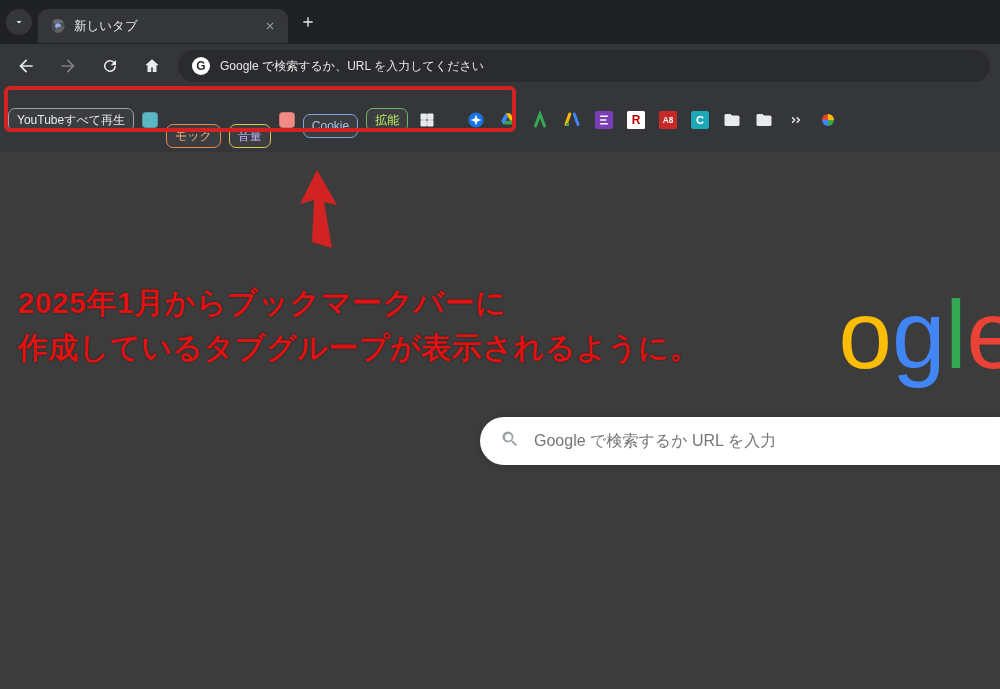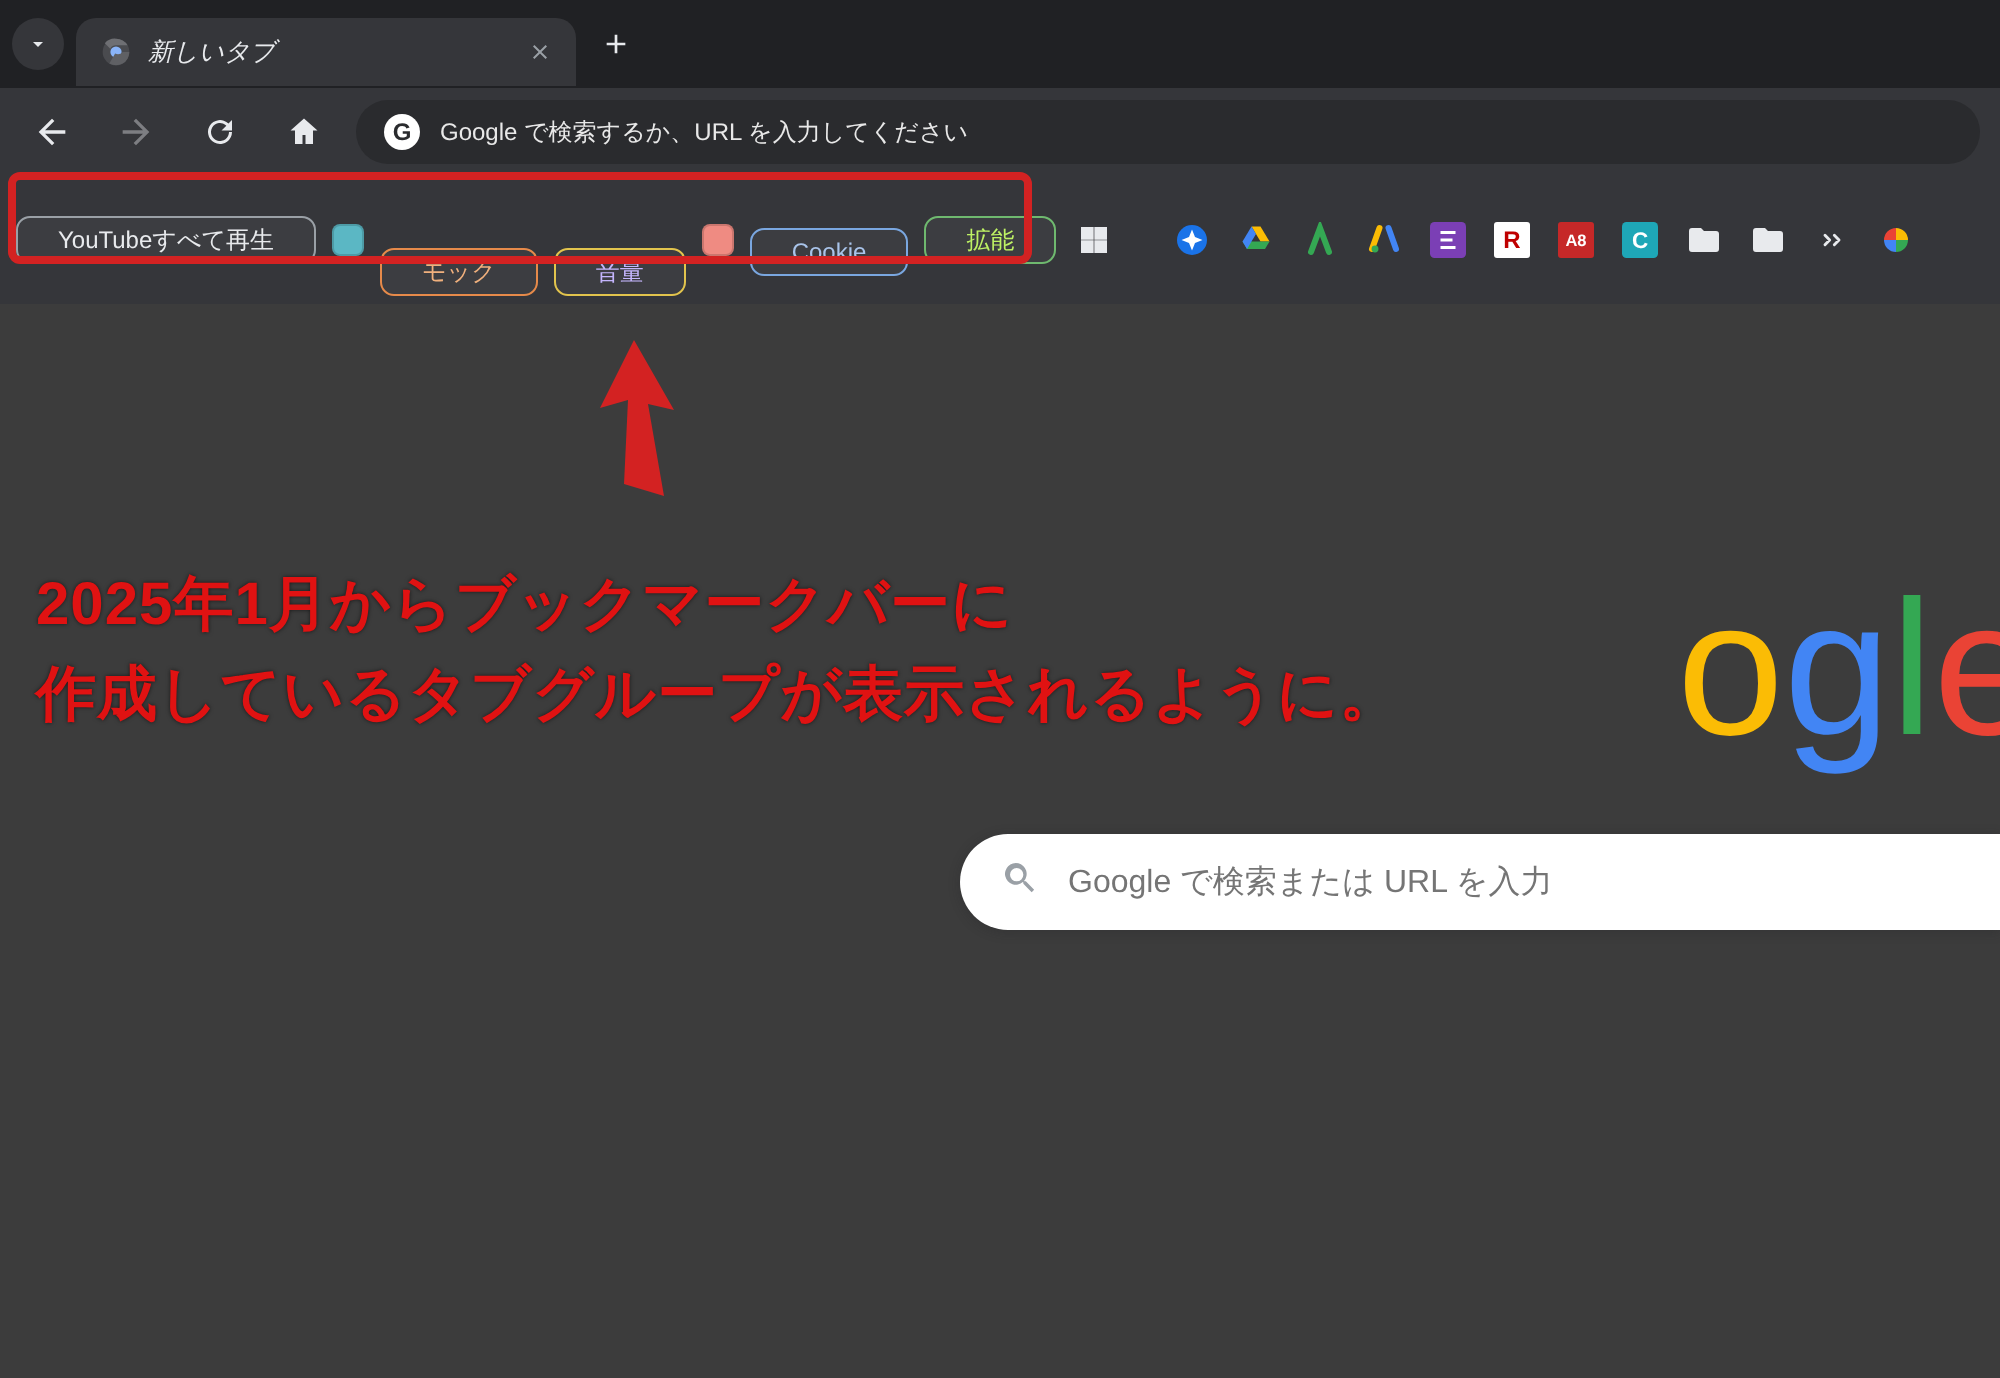--- a/index.html
+++ b/index.html
@@ -1,37 +1,37 @@
 <!DOCTYPE html>
 <html><head>
 <meta charset="utf-8">
 <style>
   * { box-sizing: border-box; margin: 0; padding: 0; font-family: "Segoe UI", "Meiryo", Arial, sans-serif; }
   html, body { width: 1000px; height: 689px; overflow: hidden; background: #3c3c3c; }
 
   
   .tab-strip { height: 44px; background: #202124; display: flex; align-items: center; padding: 0 6px; gap: 6px; }
   .tab-dropdown { width: 26px; height: 26px; border-radius: 50%; background: #35363a; display:flex;align-items:center;justify-content:center; color:#e8eaed; font-size:12px; cursor:pointer;}
-  .tab { height: 34px; background: #35363a; border-radius: 10px 10px 0 0; display: flex; align-items: center; padding: 0 10px 0 12px; gap: 8px; min-width: 250px; margin-top: 8px; font-style: italic; }
+  .tab { height: 34px; background: #35363a; border-radius: 10px 10px 0 0; display: flex; align-items: center; padding: 0 10px 0 12px; gap: 8px; min-width: 250px; margin-top: 8px; }
   .tab .favicon { width: 16px; height: 16px; display:flex;align-items:center;justify-content:center; }
   .tab .title { color: #e8eaed; font-size: 12.5px; flex: 1; white-space: nowrap; overflow:hidden; }
   .tab .close { width: 16px; height: 16px; color: #9aa0a6; display:flex;align-items:center;justify-content:center; cursor:pointer; }
   .new-tab { width: 28px; height: 28px; display:flex;align-items:center;justify-content:center; color:#e8eaed; font-size:18px; cursor:pointer;}
 
   
   .toolbar { height: 44px; background: #35363a; display:flex; align-items:center; padding: 0 10px; gap: 10px; }
   .nav-btn { width: 32px; height: 32px; border-radius: 50%; display:flex;align-items:center;justify-content:center;color:#9aa0a6;cursor:pointer;}
   .omnibox { flex: 1; height: 32px; background: #2a2b2e; border-radius: 16px; display:flex; align-items:center; padding: 0 14px; gap: 10px; }
   .omni-icon { width: 18px; height: 18px; border-radius: 50%; background:#fff; color:#2a2b2e; display:flex;align-items:center;justify-content:center; font-weight:700; font-size:12px;}
   .omni-text { color: #e8e8e8; font-size: 12px; }
 
   
   .bookmarks-bar { min-height: 42px; background: #35363a; display:flex; align-items:center; padding: 4px 8px; gap: 8px; position: relative; flex-wrap: nowrap; }
   .highlight-box { position:absolute; left:4px; top:-2px; height: 46px; border: 4px solid #d32222; border-radius: 6px; pointer-events:none;}
-  .tab-group-pill { display:flex; align-items:center; gap:6px; padding: 2px 20px; border: 1.5px solid; border-radius: 7px; font-size: 12px; color: inherit; cursor:pointer; background: rgba(255,255,255,0.04); height:24px;justify-content:flex-end;}
+  .tab-group-pill { display:flex; align-items:center; gap:6px; padding: 2px 8px; border: 1.5px solid; border-radius: 7px; font-size: 12px; color: inherit; cursor:pointer; background: rgba(255,255,255,0.04); height:24px;justify-content:flex-end;}
   .tab-group-dot { width: 16px; height: 16px; border-radius: 4px; cursor:pointer; border:1.5px solid rgba(0,0,0,0.15);}
   .grid-icon { width:22px;height:22px; display:flex;align-items:center;justify-content:center;color:#e8eaed;cursor:pointer;}
   .bm-icons { display:flex; align-items:center; gap:12px; margin-left: 20px; }
   .bm-icon { width: 20px; height: 20px; display:flex;align-items:center;justify-content:center; cursor:pointer; }
 
   
   .content { position: relative; height: calc(689px - 44px - 44px - 42px); background: #3c3c3c; }
   .arrow { position:absolute; left: 292px; top: 18px; pointer-events:none;}
   .annotation { position:absolute; left: 18px; top: 128px; color: #e01212; font-weight: 700; font-size: 30px; line-height: 1.5; letter-spacing: 0.5px; text-shadow: 0 0 2px rgba(0,0,0,0.6); }
 
@@ -220,15 +220,15 @@
     <span class="google-letter" style="color:#34A853">l</span>
     <span class="google-letter" style="color:#EA4335">e</span>
   </div>
 
   <div class="search-pill">
     <span class="mag">
       <svg width="20" height="20" viewBox="0 0 24 24">
           <path fill="currentColor" d="M15.5 14h-.79l-.28-.27a6.5 6.5 0 1 0-.7.7l.27.28v.79l5 4.99L20.49 19l-4.99-5zM10 14a4 4 0 1 1 0-8 4 4 0 0 1 0 8z"></path>
         </svg>
     </span>
-    <span class="ph">Google で検索または URL を入力</span>
+    <span class="ph">Google で検索するか URL を入力</span>
   </div>
 </div>
 
 </body></html>

